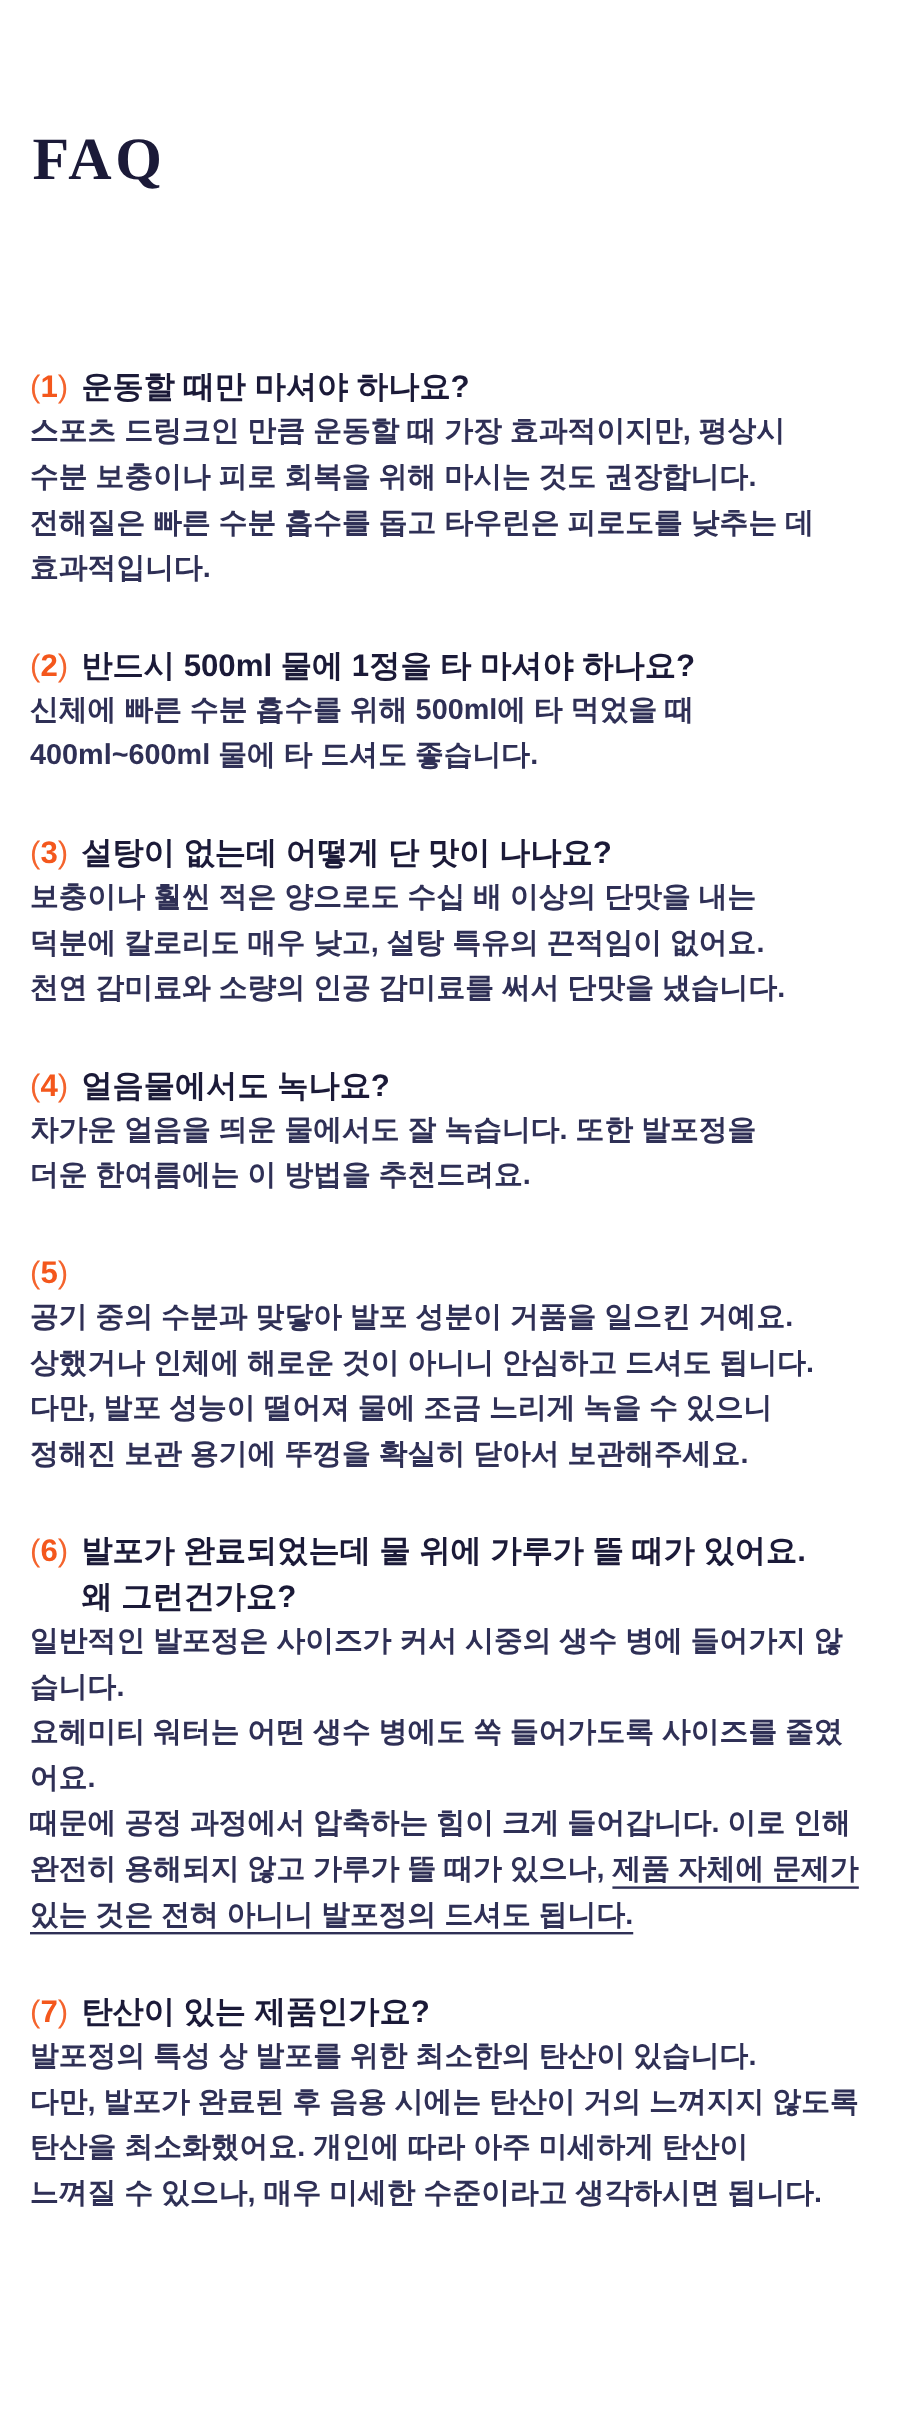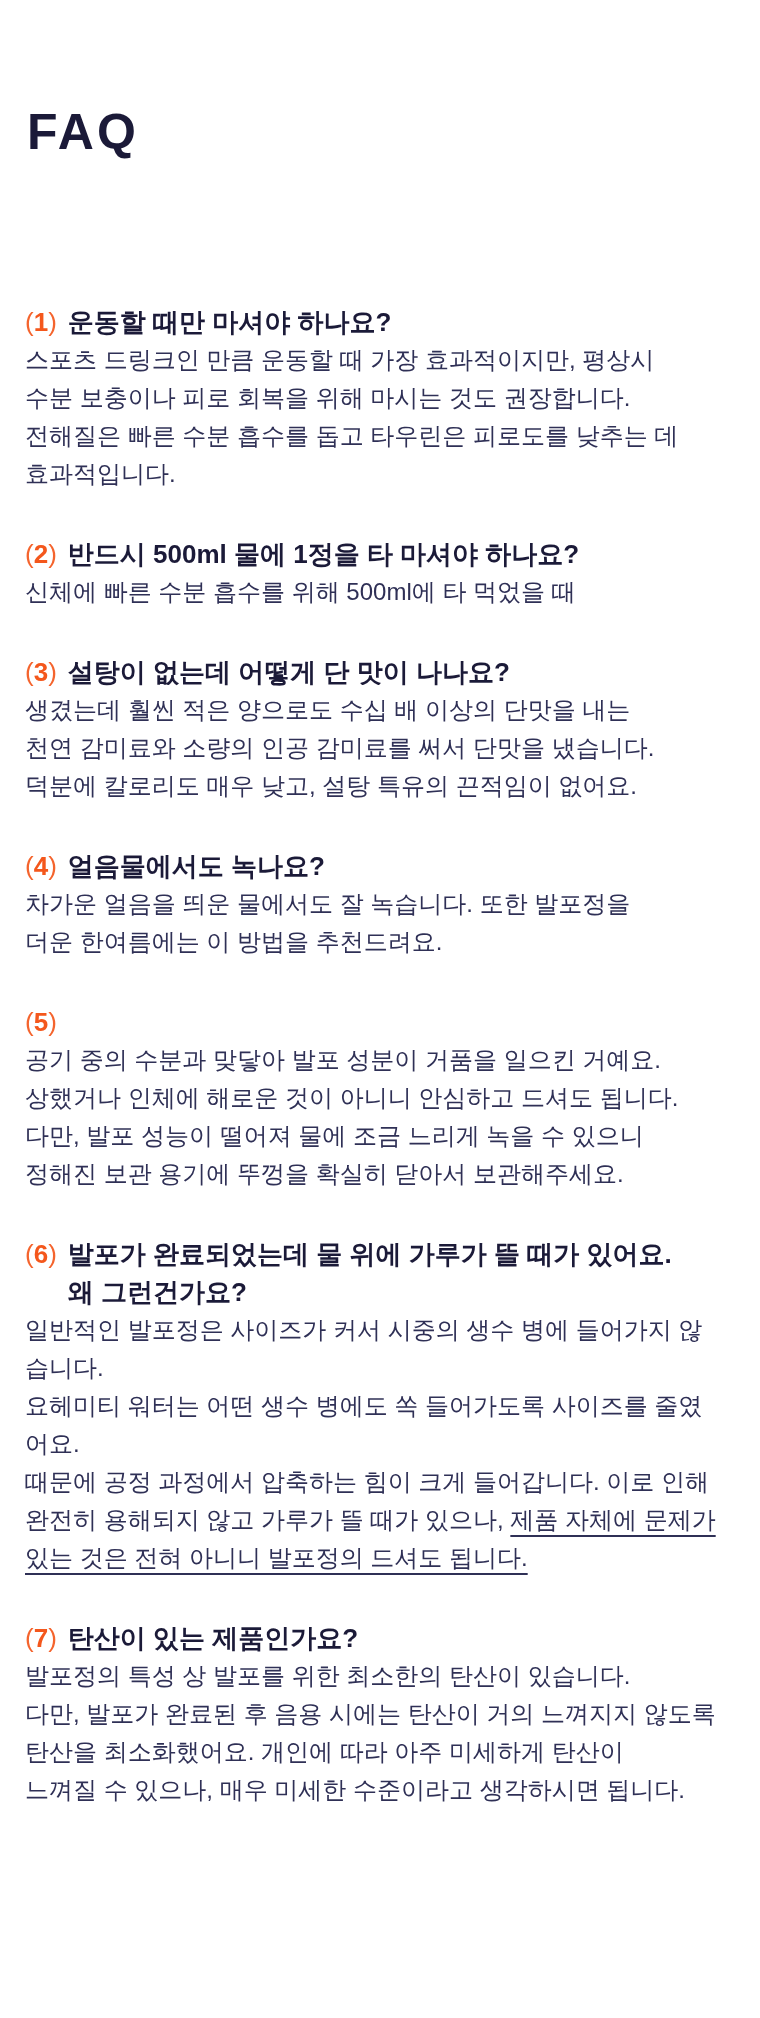--- a/index.html
+++ b/index.html
@@ -19,20 +19,21 @@
     padding: 106px 40px 168px 25px;
     background: #FFFFFF;
   }
   .faq-title {
     margin: 0 0 145px 2px;
     font-size: 50px;
     line-height: 52px;
     font-weight: 700;
     letter-spacing: 3px;
     color: #1B1A38;
+    font-family: Liberation Serif, serif;
   }
   .faq-list { display: block; }
   .faq-item { margin-top: 42px; }
   .faq-item:first-child { margin-top: 0; }
   .faq-question {
     display: flex;
     align-items: flex-start;
     margin: 0;
     font-size: 26px;
     line-height: 38px;
@@ -48,21 +49,21 @@
   .q-num .paren {
     font-weight: 400;
     opacity: 0.92;
   }
   .q-lines { display: block; }
   .q-line { display: block; }
   .faq-answer {
     margin: 0;
     font-size: 24px;
     line-height: 38px;
-    font-weight: 400;
+    font-weight: 700;
     color: #2F3056;
   }
   .a-line { display: block; }
   .u {
     text-decoration: underline;
     text-decoration-thickness: 1.5px;
     text-underline-offset: 7px;
   }
 </style>
 </head>
@@ -88,34 +89,35 @@
 
   <section class="faq-item">
     <h2 class="faq-question">
       <span class="q-num"><span class="paren">(</span><span class="digit">2</span><span class="paren">)</span></span>
       <span class="q-lines">
             <span class="q-line">반드시 500ml 물에 1정을 타 마셔야 하나요?</span>
           </span>
     </h2>
     <div class="faq-answer">
           <span class="a-line"><span>신체에 빠른 수분 흡수를 위해 500ml에 타 먹었을 때</span></span>
+          <span class="a-line"><span>400ml~600ml 물에 타 드셔도 좋습니다.</span></span>
         </div>
   </section>
 
   <section class="faq-item">
     <h2 class="faq-question">
       <span class="q-num"><span class="paren">(</span><span class="digit">3</span><span class="paren">)</span></span>
       <span class="q-lines">
             <span class="q-line">설탕이 없는데 어떻게 단 맛이 나나요?</span>
           </span>
     </h2>
     <div class="faq-answer">
-          <span class="a-line"><span>생겼는데 훨씬 적은 양으로도 수십 배 이상의 단맛을 내는</span></span>
+          <span class="a-line"><span>보충이나 훨씬 적은 양으로도 수십 배 이상의 단맛을 내는</span></span>
+          <span class="a-line"><span>덕분에 칼로리도 매우 낮고, 설탕 특유의 끈적임이 없어요.</span></span>
           <span class="a-line"><span>천연 감미료와 소량의 인공 감미료를 써서 단맛을 냈습니다.</span></span>
-          <span class="a-line"><span>덕분에 칼로리도 매우 낮고, 설탕 특유의 끈적임이 없어요.</span></span>
         </div>
   </section>
 
   <section class="faq-item">
     <h2 class="faq-question">
       <span class="q-num"><span class="paren">(</span><span class="digit">4</span><span class="paren">)</span></span>
       <span class="q-lines">
             <span class="q-line">얼음물에서도 녹나요?</span>
           </span>
     </h2>

